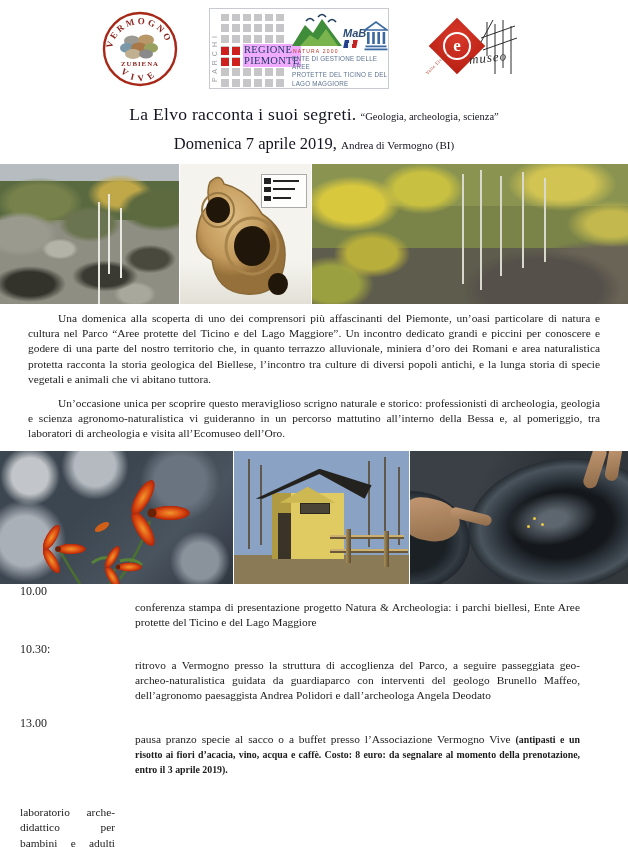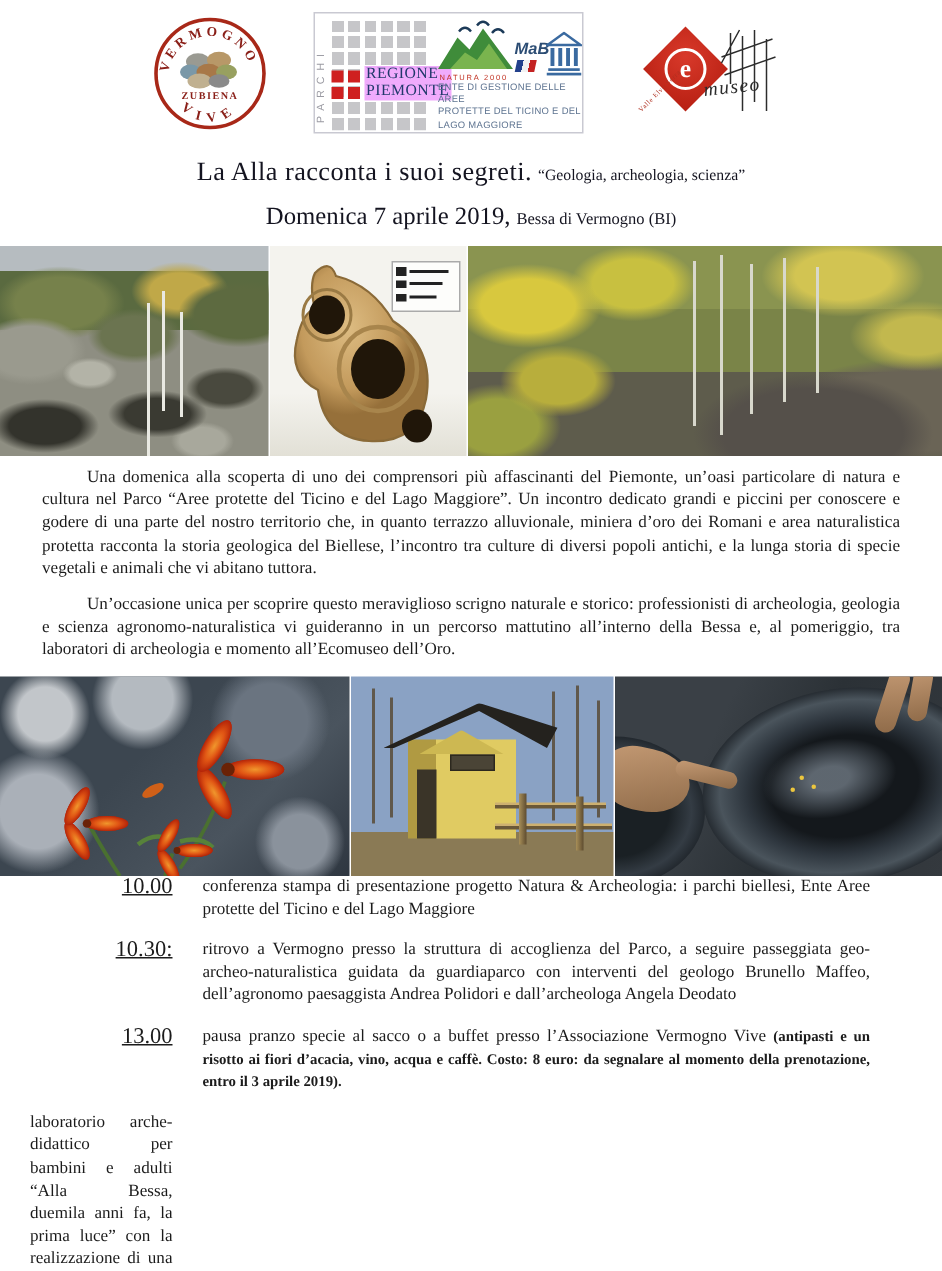--- a/index.html
+++ b/index.html
@@ -121,22 +121,22 @@
   .hand-top{right:26px;top:-6px;width:14px;height:44px;border-radius:7px;transform:rotate(18deg);}
   .hand-top2{right:8px;top:-6px;width:13px;height:36px;border-radius:7px;transform:rotate(10deg);}
   .fleck{position:absolute;width:3px;height:3px;border-radius:50%;background:#ecc63e;}
 
   
   .intro{margin:7px 28px 0 28px;}
   .intro p{margin:0 0 9px 0;font-size:11.4px;line-height:15.2px;text-align:justify;text-indent:30px;}
 
   .prog-head{text-align:center;font-size:16.5px;margin:8px 0 10px 0;color:#141420;}
   .prow{display:grid;grid-template-columns:95px 445px;column-gap:20px;margin:0 0 12px 20px;}
-  .ptime{text-align:right;font-size:15px;line-height:15.2px;text-decoration:underline;}
-  .ptext{font-size:11.4px;line-height:15.2px;text-align:justify;}
+  .ptime{text-align:left;font-size:12px;line-height:15.2px;}
+  .ptext{font-size:11.4px;line-height:15.2px;text-align:justify;margin-top:16px;}
   .pnote{font-size:9.9px;font-weight:bold;}
 </style>
 </head>
 <body>
 
 <div class="page">
 
   <div class="header">
 
     <svg class="vermogno" width="78" height="78" viewBox="0 0 78 78">
@@ -208,26 +208,26 @@
       </div>
       <div class="edge-text">Valle Elvo Serra</div>
       <svg width="52" height="62" viewBox="0 0 52 62" style="position:absolute;left:44px;top:2px">
         <path d="M10,26 L22,4 M16,40 L16,6 M24,58 L24,8 M32,52 L32,4 M40,58 L40,10 M10,22 L44,10 M12,34 L46,22" stroke="#2c2c2c" stroke-width="1" fill="none"></path>
       </svg>
       <div class="museo-script">museo</div>
     </div>
   </div>
 
   <div class="title-line">
-    <span class="title-main">La Alla racconta i suoi segreti.</span>
+    <span class="title-main">La Elvo racconta i suoi segreti.</span>
     <span class="title-sub">“Geologia, archeologia, scienza”</span>
   </div>
   <div class="date-line">
     <span class="date-main">Domenica 7 aprile 2019,</span>
-    <span class="date-loc">Bessa di Vermogno (BI)</span>
+    <span class="date-loc">Andrea di Vermogno (BI)</span>
   </div>
 
   <div class="strip strip1">
     <div class="photo ph-stones">
       <div class="birch" style="left:98px;top:38px;height:102px"></div>
       <div class="birch" style="left:108px;top:30px;height:80px"></div>
       <div class="birch" style="left:120px;top:44px;height:70px"></div>
     </div>
     <div class="photo ph-lamp">
       <div class="lamp-label">
@@ -258,21 +258,21 @@
       <div class="trunk" style="left:150px;top:10px;height:110px"></div>
       <div class="trunk" style="left:168px;top:6px;height:120px"></div>
       <div class="trunk" style="left:188px;top:12px;height:100px"></div>
       <div class="trunk" style="left:210px;top:8px;height:96px"></div>
       <div class="trunk" style="left:232px;top:14px;height:84px"></div>
     </div>
   </div>
 
   <div class="intro">
     <p>Una domenica alla scoperta di uno dei comprensori più affascinanti del Piemonte, un’oasi particolare di natura e cultura nel Parco “Aree protette del Ticino e del Lago Maggiore”. Un incontro dedicato grandi e piccini per conoscere e godere di una parte del nostro territorio che, in quanto terrazzo alluvionale, miniera d’oro dei Romani e area naturalistica protetta racconta la storia geologica del Biellese, l’incontro tra culture di diversi popoli antichi, e la lunga storia di specie vegetali e animali che vi abitano tuttora.</p>
-    <p>Un’occasione unica per scoprire questo meraviglioso scrigno naturale e storico: professionisti di archeologia, geologia e scienza agronomo-naturalistica vi guideranno in un percorso mattutino all’interno della Bessa e, al pomeriggio, tra laboratori di archeologia e momento all’Ecomuseo dell’Oro.</p>
+    <p>Un’occasione unica per scoprire questo meraviglioso scrigno naturale e storico: professionisti di archeologia, geologia e scienza agronomo-naturalistica vi guideranno in un percorso mattutino all’interno della Bessa e, al pomeriggio, tra laboratori di archeologia e visita all’Ecomuseo dell’Oro.</p>
   </div>
 
   <div class="strip strip2">
     <div class="photo ph-lily">
       <svg width="233" height="133" viewBox="0 0 233 133">
         <defs>
           <radialGradient id="pet">
             <stop offset="0%" stop-color="#f0962c"></stop>
             <stop offset="55%" stop-color="#e05514"></stop>
             <stop offset="100%" stop-color="#b42408"></stop>

